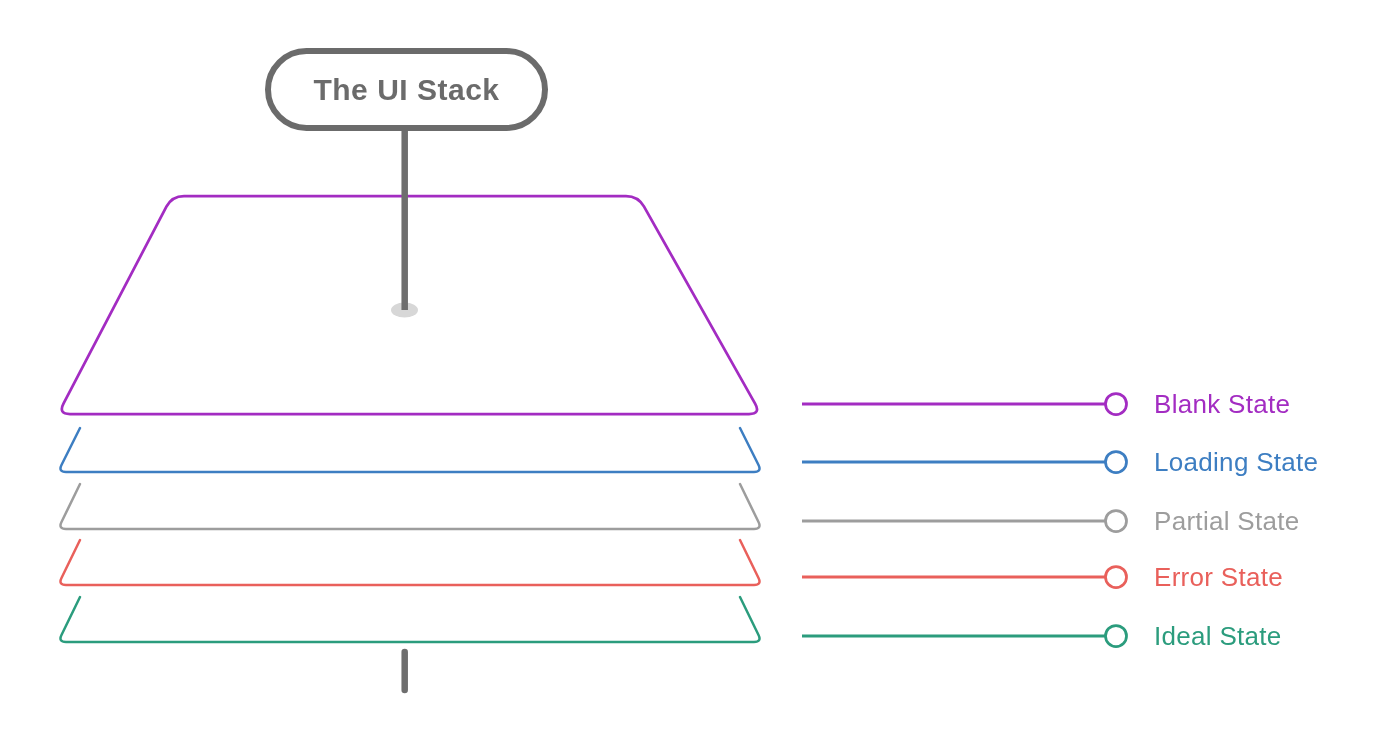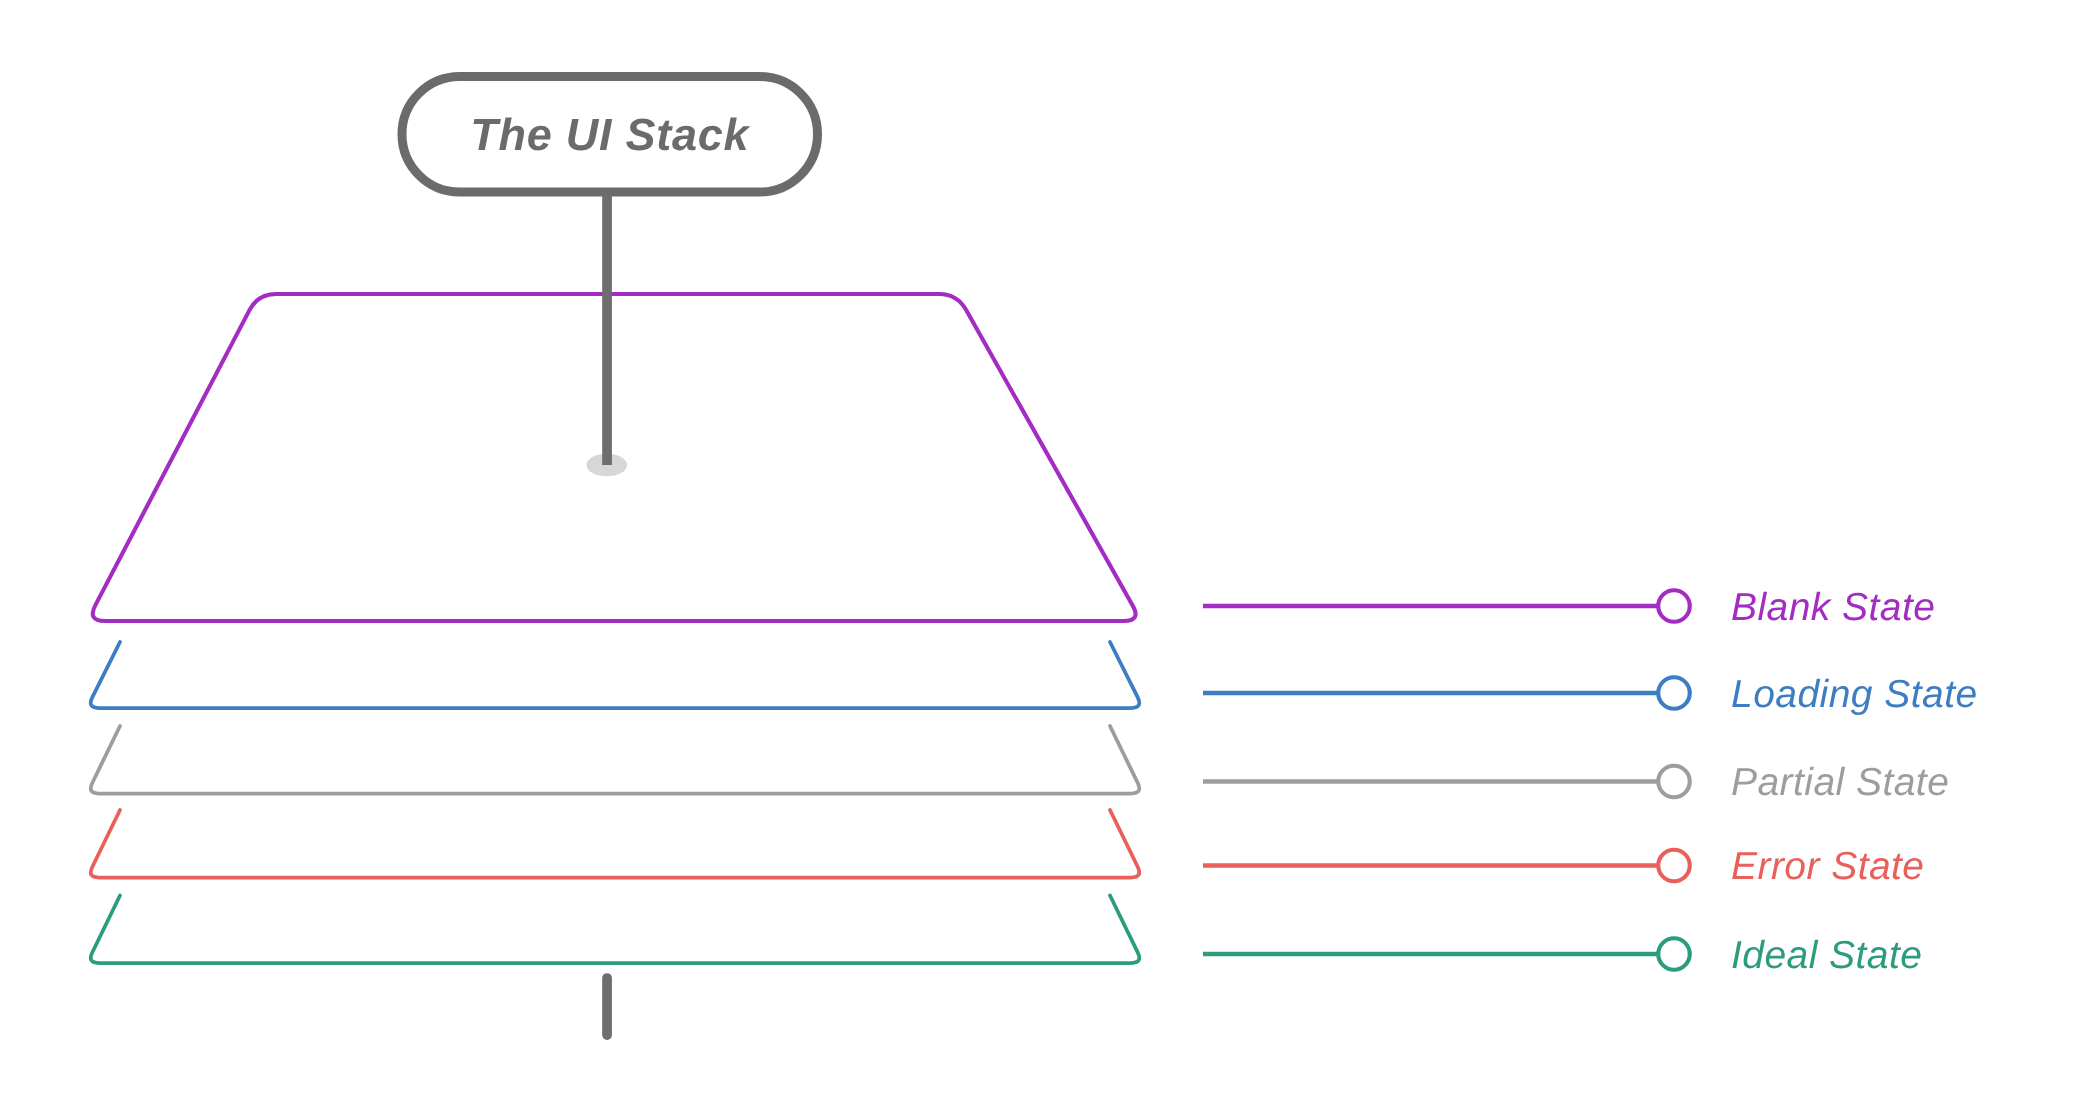--- a/index.html
+++ b/index.html
@@ -9,21 +9,20 @@
     width: 1394px;
     height: 744px;
     overflow: hidden;
     font-family: "Liberation Sans", sans-serif;
   }
   .stage {
     position: relative;
     width: 1394px;
     height: 708px;
     background: #ffffff;
-    font-style: italic;
   }
   svg { display: block; }
   .title-text {
     font-family: "Liberation Sans", sans-serif;
     font-size: 30px;
     font-weight: 600;
     letter-spacing: 0.5px;
   }
   .legend-text {
     font-family: "Liberation Sans", sans-serif;

